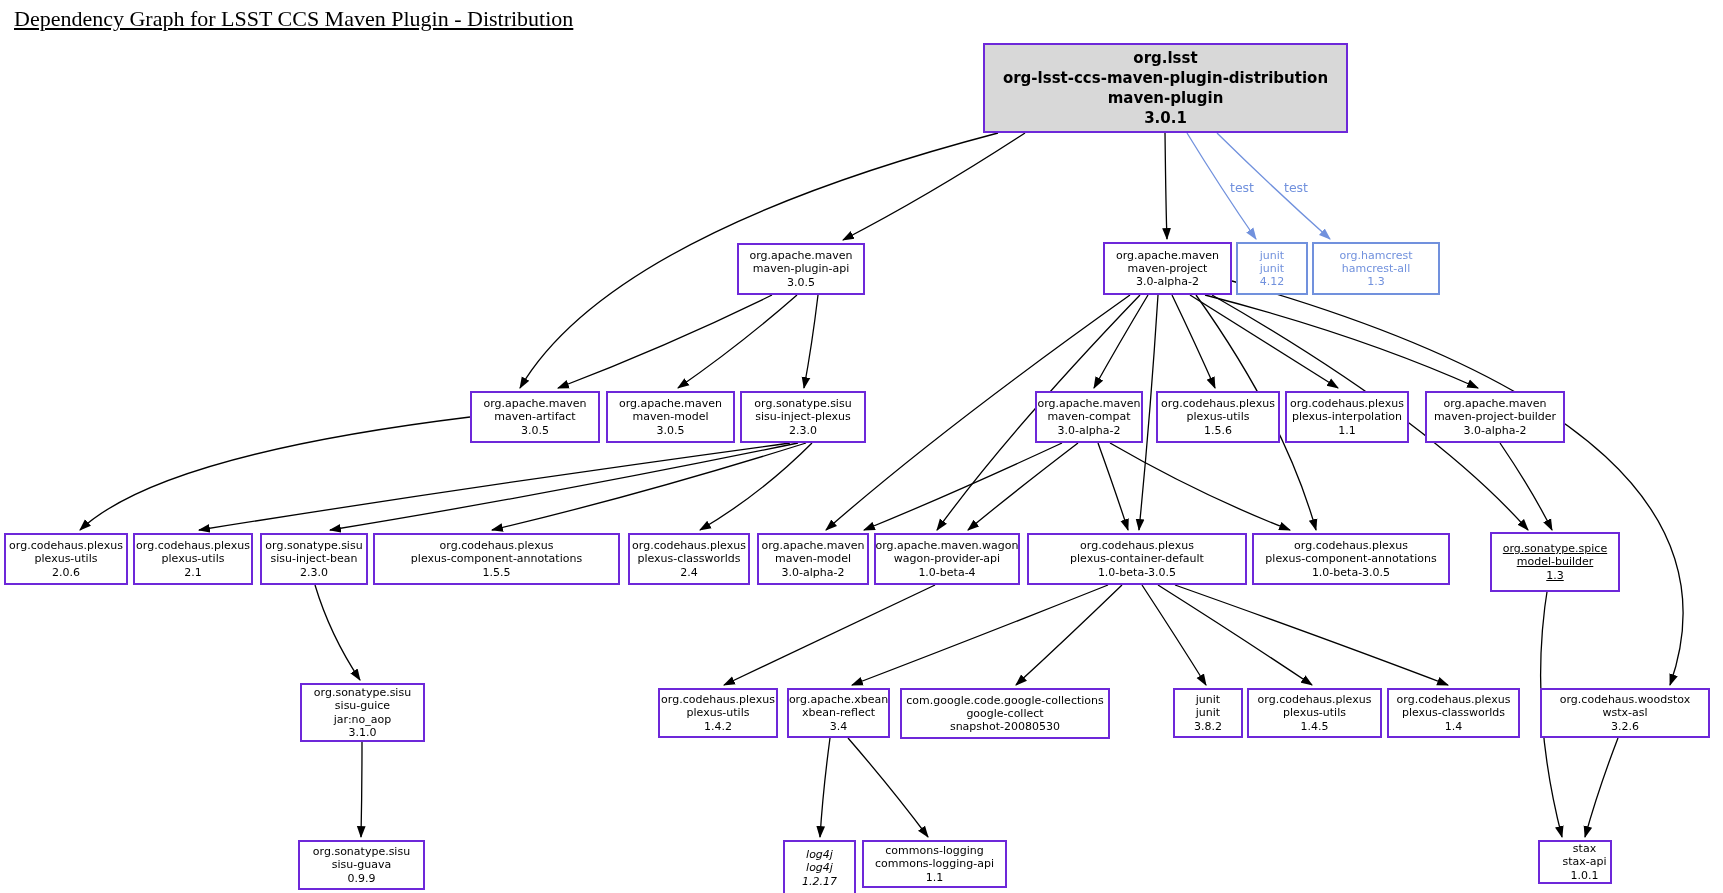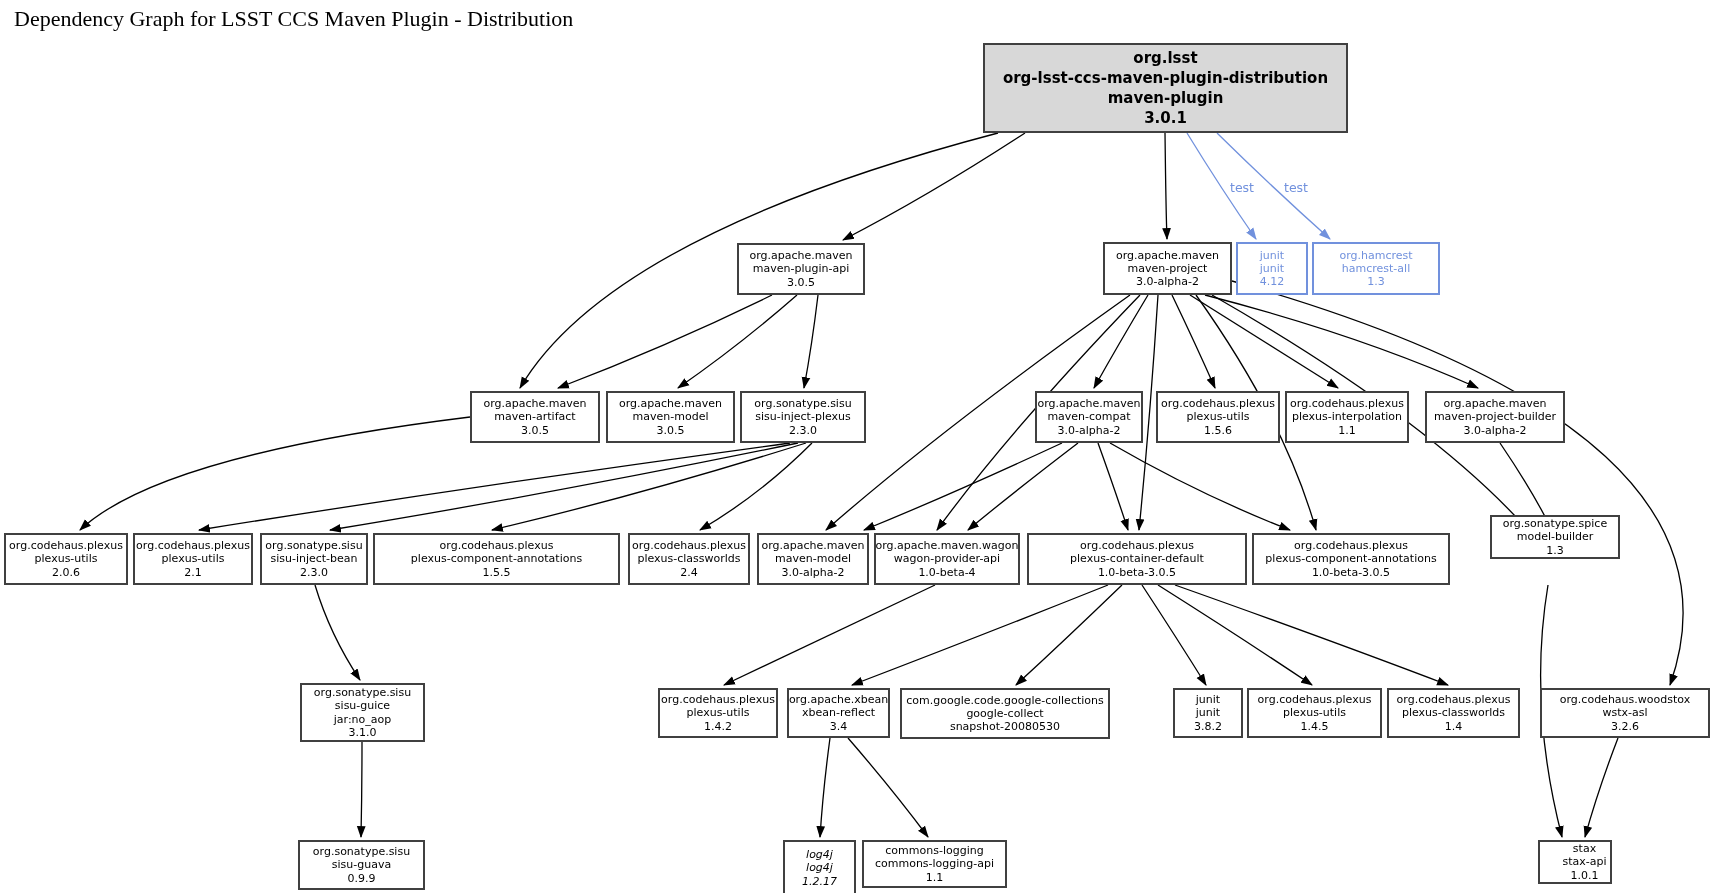--- a/index.html
+++ b/index.html
@@ -3,22 +3,22 @@
 <meta charset="utf-8">
 <style>
   html,body{margin:0;padding:0;background:#ffffff;}
   #canvas{position:relative;width:1723px;height:893px;background:#ffffff;overflow:hidden;
           font-family:"DejaVu Sans",sans-serif;}
   #edges{position:absolute;left:0;top:0;width:1723px;height:893px;}
   .edge{fill:none;stroke:#000000;stroke-width:1.3px;}
   .edge.test{stroke:#7191dd;}
   .edge-label{fill:#7191dd;font:12.5px "DejaVu Sans",sans-serif;}
   #page-title{position:absolute;left:14px;top:6px;margin:0;font:22px "Liberation Serif",serif;
-              font-weight:normal;color:#000000;white-space:nowrap;}
-  .node{position:absolute;box-sizing:border-box;background:#ffffff;border:2px solid #404040;
+              font-weight:normal;color:#000000;white-space:nowrap;text-decoration:underline;}
+  .node{position:absolute;box-sizing:border-box;background:#ffffff;border:2px solid #6d28d9;
         display:flex;flex-direction:column;align-items:center;justify-content:center;
         text-align:center;color:#000000;font:11px/1.2 "DejaVu Sans",sans-serif;white-space:nowrap;}
   .node span{display:block;}
   .node.root{background:#d8d8d8;border-width:2.5px;font-size:15px;font-weight:bold;line-height:1.35;}
   .node.test{border-color:#7191dd;color:#7191dd;}
 </style>
 </head>
 <body>
 
 <div id="canvas">
@@ -174,21 +174,21 @@
     <div class="node" style="left: 1027px; top: 533px; width: 220px; height: 52px;">
       <span>org.codehaus.plexus</span>
       <span>plexus-container-default</span>
       <span>1.0-beta-3.0.5</span>
     </div>
     <div class="node" style="left: 1252px; top: 533px; width: 198px; height: 52px;">
       <span>org.codehaus.plexus</span>
       <span>plexus-component-annotations</span>
       <span>1.0-beta-3.0.5</span>
     </div>
-    <div class="node" style="left: 1490px; top: 515px; width: 130px; height: 44px;">
+    <div class="node" style="left: 1490px; top: 532px; width: 130px; height: 60px; text-decoration: underline;">
       <span>org.sonatype.spice</span>
       <span>model-builder</span>
       <span>1.3</span>
     </div>
     <div class="node" style="left: 658px; top: 688px; width: 120px; height: 50px;">
       <span>org.codehaus.plexus</span>
       <span>plexus-utils</span>
       <span>1.4.2</span>
     </div>
     <div class="node" style="left: 787px; top: 688px; width: 103px; height: 50px;">

